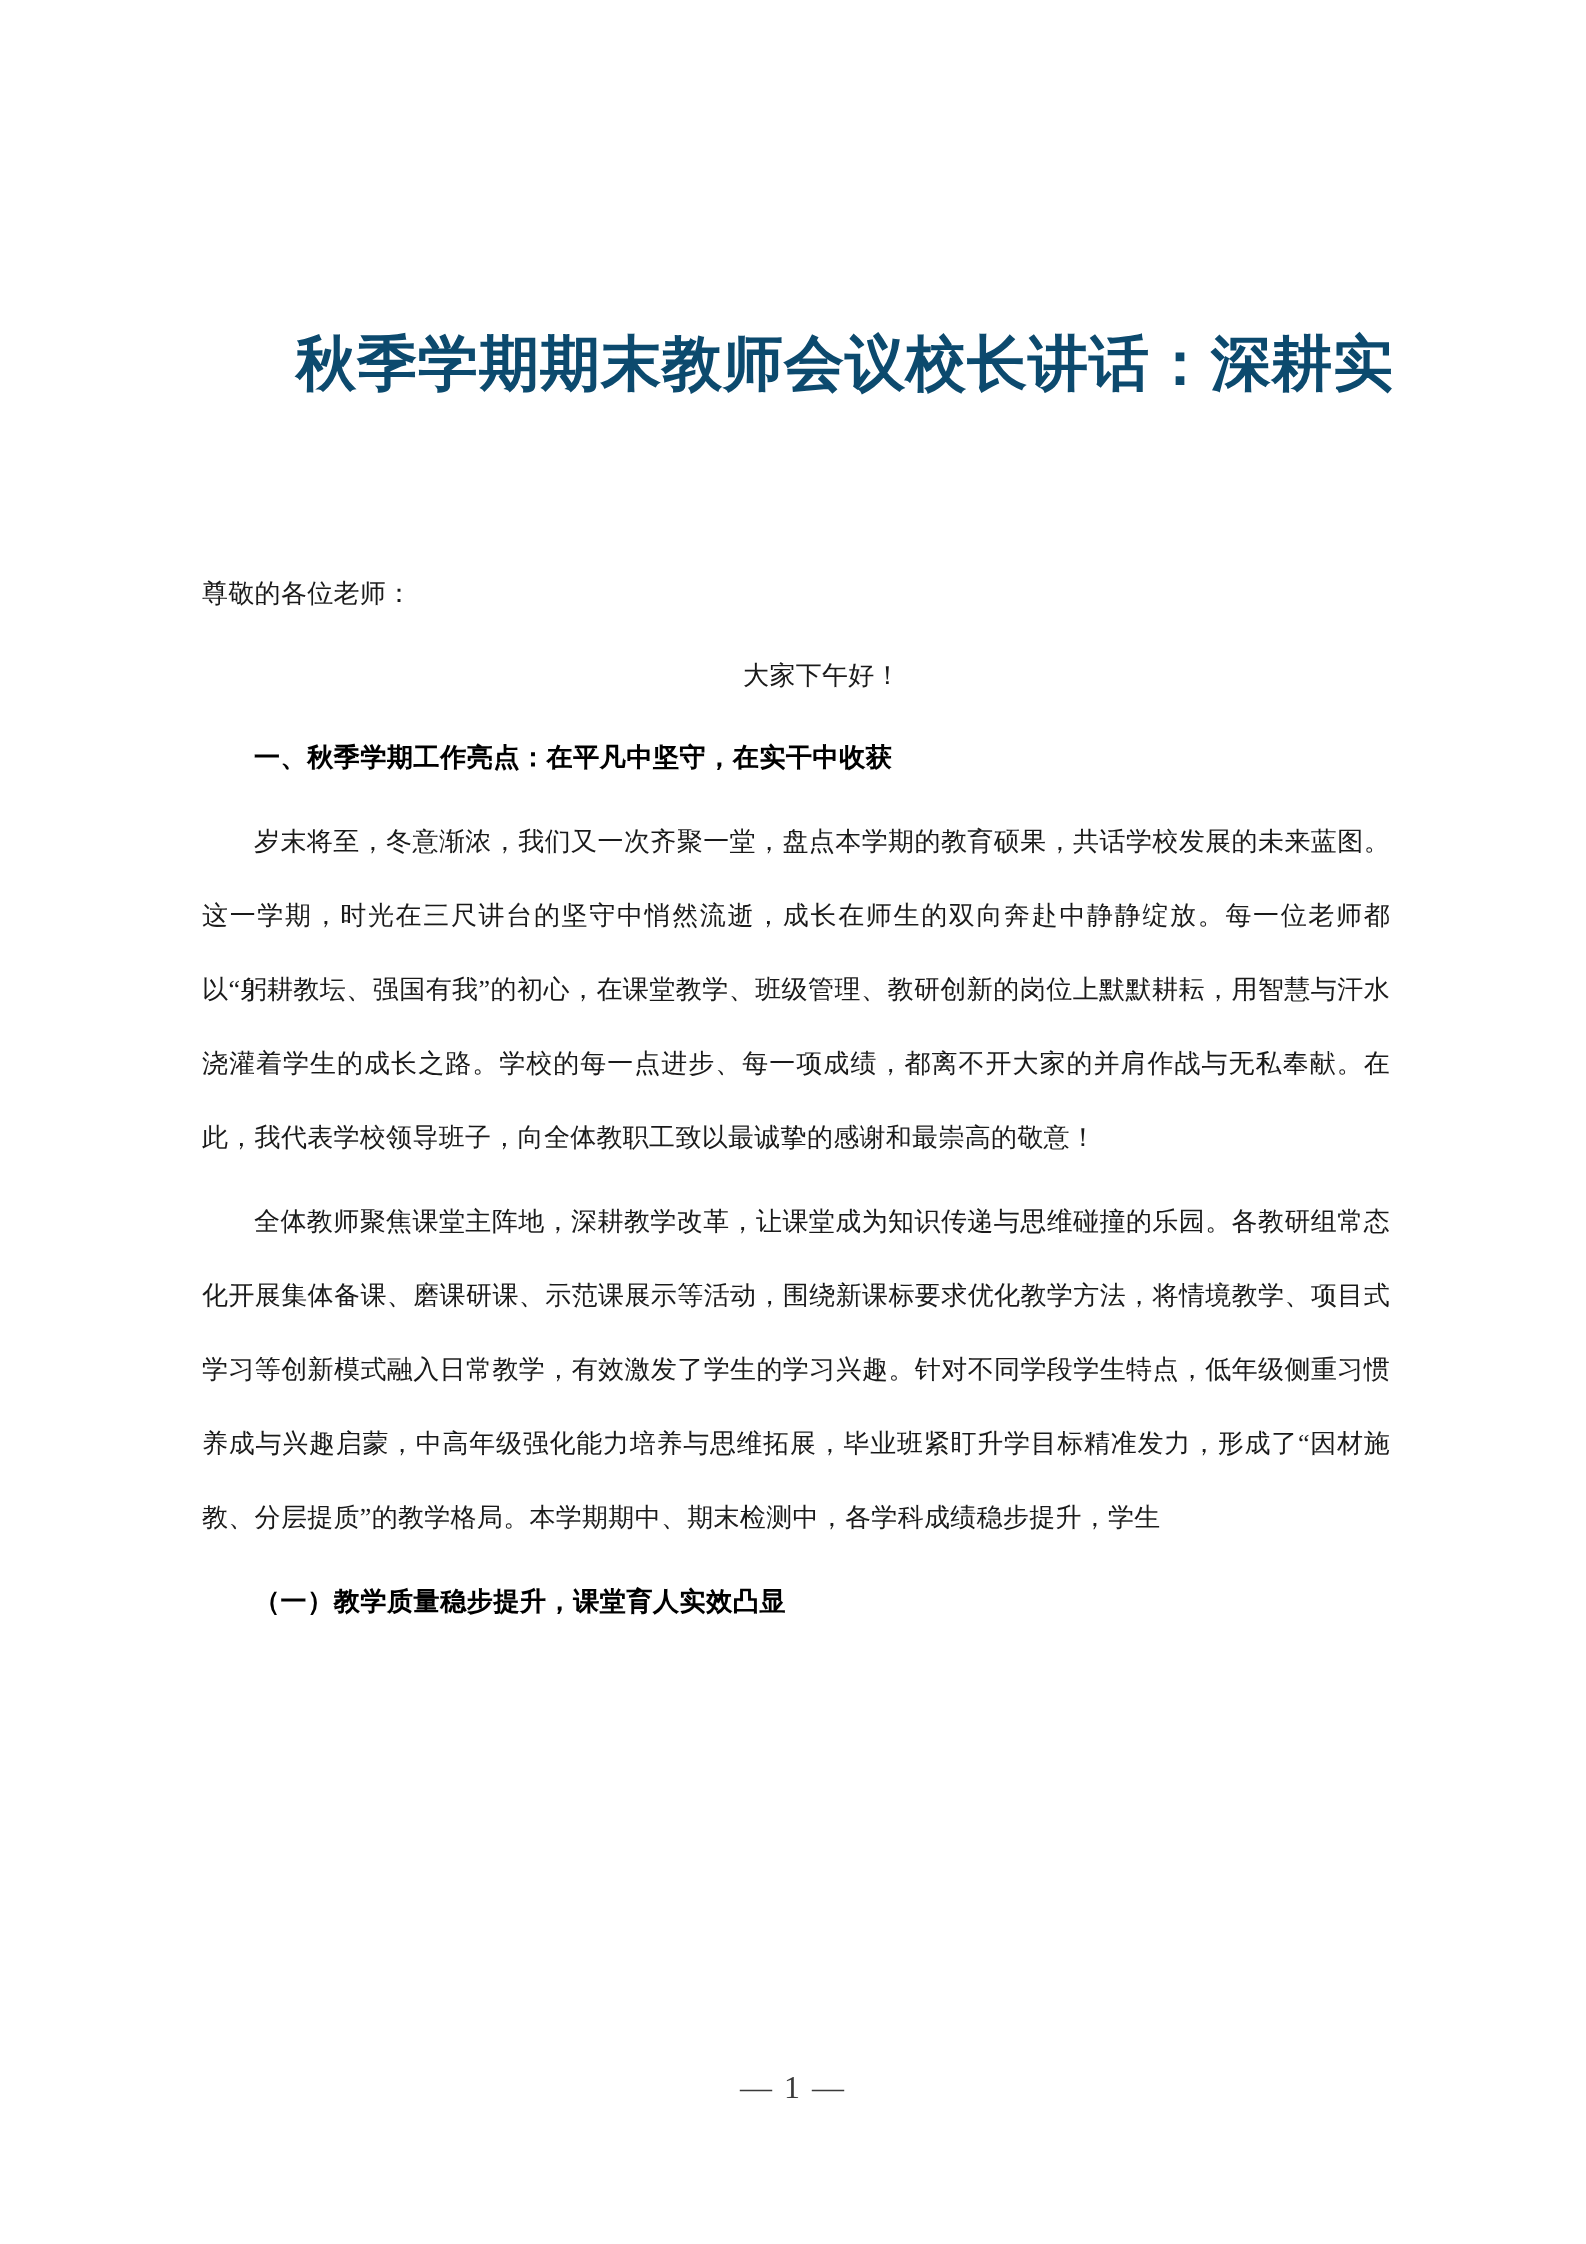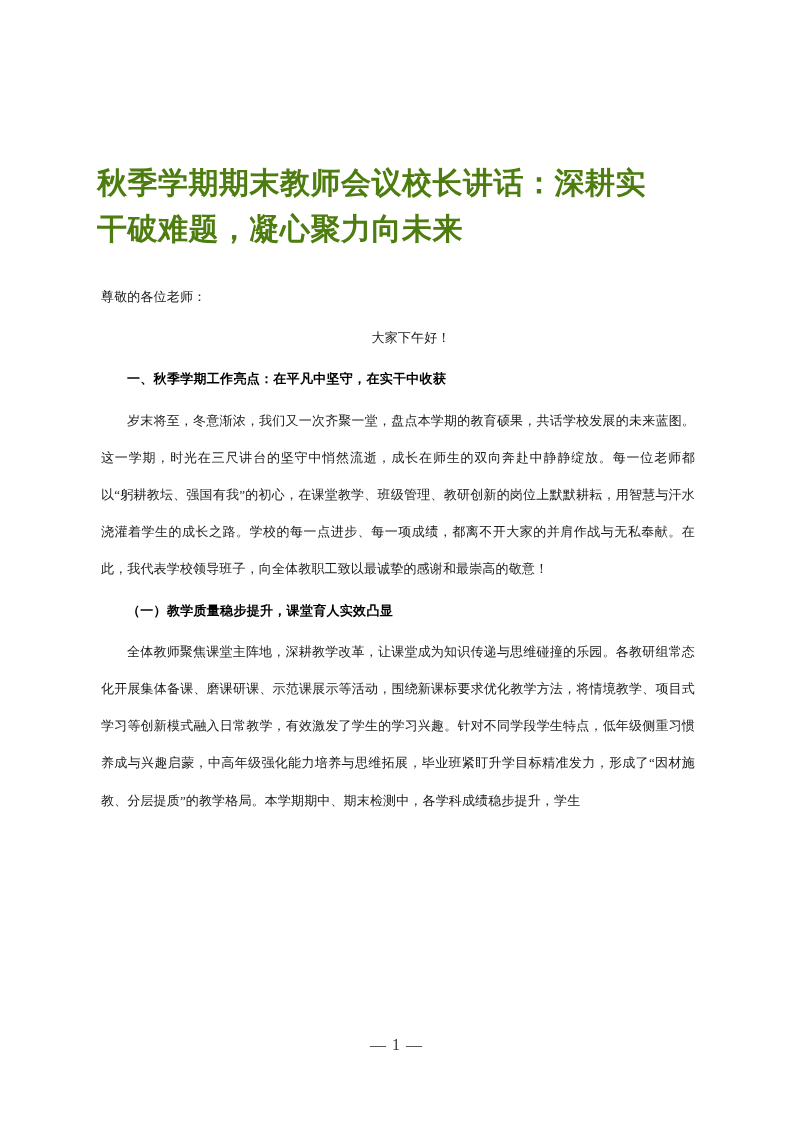--- a/index.html
+++ b/index.html
@@ -21,27 +21,27 @@
     inset: 0;
     background: #ffffff;
   }
 
   
   .doc-title {
     position: absolute;
     left: 97px;
     top: 140px;
     width: 600px;
-    text-align: left;
+    text-align: right;
     font-family: "Liberation Sans", "DejaVu Sans", sans-serif;
     font-weight: 700;
     font-size: 30px;
     line-height: 46px;
     letter-spacing: 0.5px;
-    color: #4d7c0f;
+    color: #0c4a6e;
   }
 
   
   .body-region {
     position: absolute;
     left: 97px;
     top: 274px;
     width: 602px;
   }
 
@@ -90,27 +90,26 @@
     letter-spacing: 1px;
   }
 </style>
 </head>
 <body>
 
 <div class="page">
 
   <h1 class="doc-title">
     <span>秋季学期期末教师会议校长讲话：深耕实</span><br>
-    <span>干破难题，凝心聚力向未来</span>
   </h1>
 
   <div class="body-region">
     <p class="para salutation">尊敬的各位老师：</p>
     <p class="para indent short">大家下午好！</p>
     <p class="para heading">一、秋季学期工作亮点：在平凡中坚守，在实干中收获</p>
     <p class="para indent">岁末将至，冬意渐浓，我们又一次齐聚一堂，盘点本学期的教育硕果，共话学校发展的未来蓝图。这一学期，时光在三尺讲台的坚守中悄然流逝，成长在师生的双向奔赴中静静绽放。每一位老师都以“躬耕教坛、强国有我”的初心，在课堂教学、班级管理、教研创新的岗位上默默耕耘，用智慧与汗水浇灌着学生的成长之路。学校的每一点进步、每一项成绩，都离不开大家的并肩作战与无私奉献。在此，我代表学校领导班子，向全体教职工致以最诚挚的感谢和最崇高的敬意！</p>
+    <p class="para indent">全体教师聚焦课堂主阵地，深耕教学改革，让课堂成为知识传递与思维碰撞的乐园。各教研组常态化开展集体备课、磨课研课、示范课展示等活动，围绕新课标要求优化教学方法，将情境教学、项目式学习等创新模式融入日常教学，有效激发了学生的学习兴趣。针对不同学段学生特点，低年级侧重习惯养成与兴趣启蒙，中高年级强化能力培养与思维拓展，毕业班紧盯升学目标精准发力，形成了“因材施教、分层提质”的教学格局。本学期期中、期末检测中，各学科成绩稳步提升，学生</p>
     <p class="para heading">（一）教学质量稳步提升，课堂育人实效凸显</p>
-    <p class="para indent">全体教师聚焦课堂主阵地，深耕教学改革，让课堂成为知识传递与思维碰撞的乐园。各教研组常态化开展集体备课、磨课研课、示范课展示等活动，围绕新课标要求优化教学方法，将情境教学、项目式学习等创新模式融入日常教学，有效激发了学生的学习兴趣。针对不同学段学生特点，低年级侧重习惯养成与兴趣启蒙，中高年级强化能力培养与思维拓展，毕业班紧盯升学目标精准发力，形成了“因材施教、分层提质”的教学格局。本学期期中、期末检测中，各学科成绩稳步提升，学生</p>
   </div>
 
   <div class="footer">— 1 —</div>
 
 </div>
 
 </body></html>

